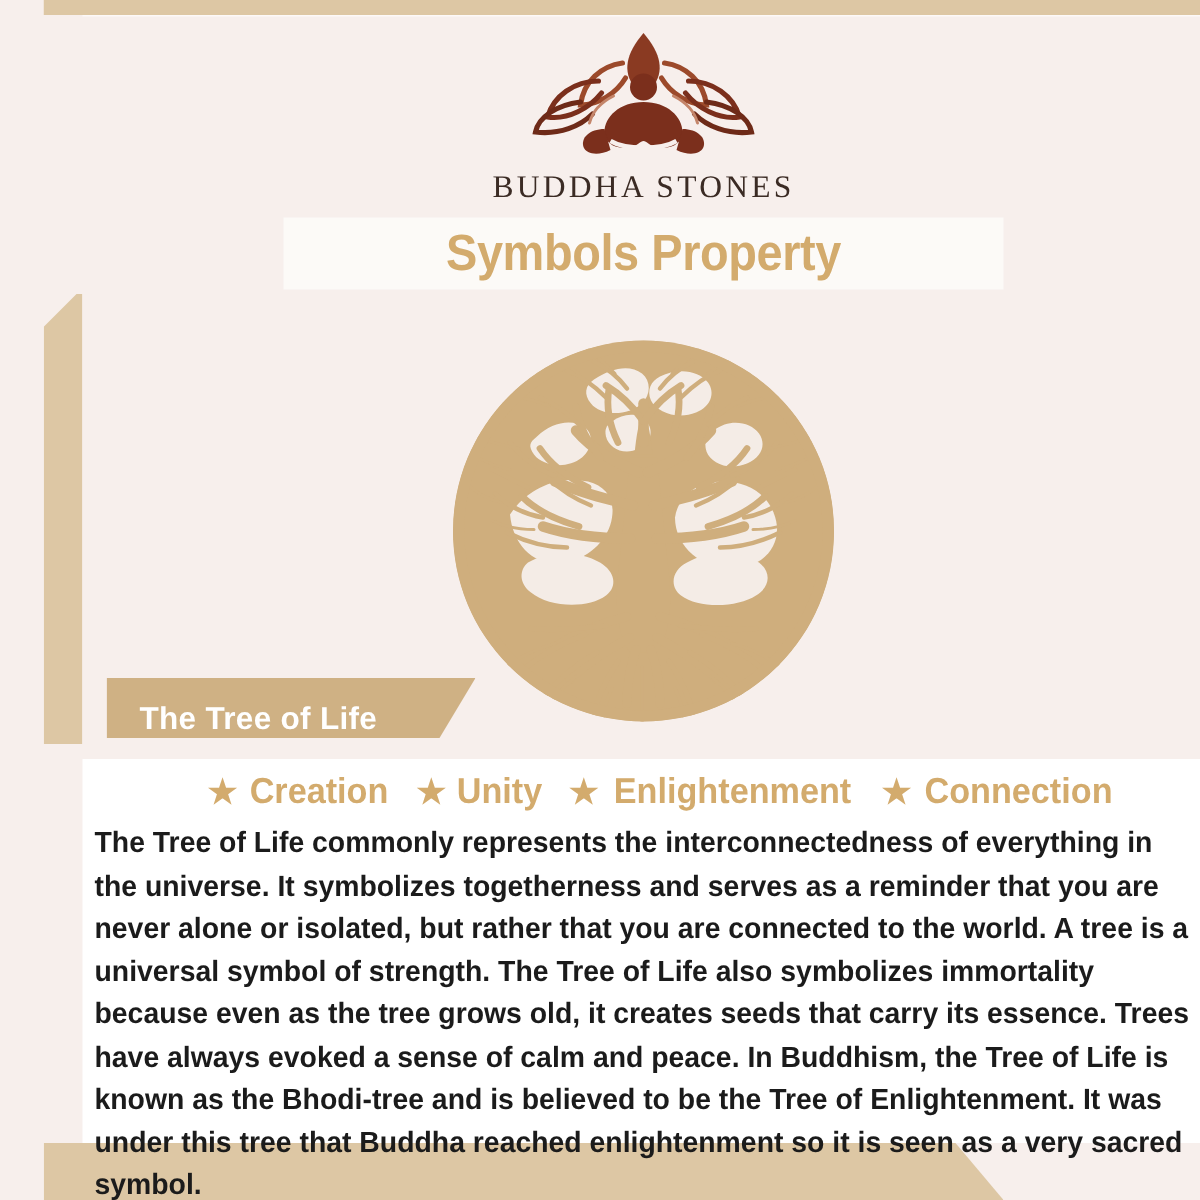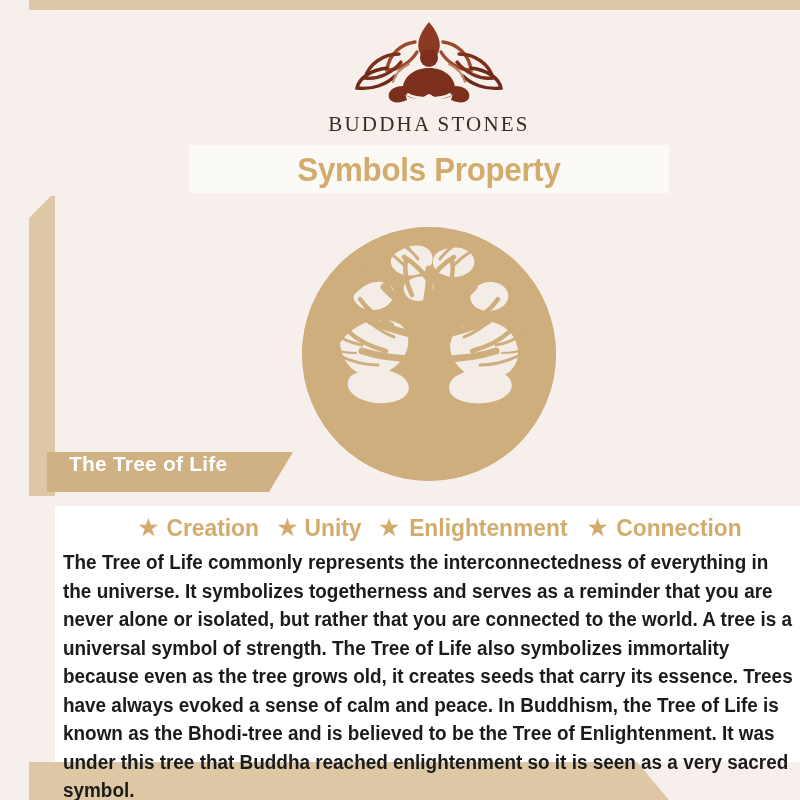--- a/index.html
+++ b/index.html
@@ -64,24 +64,24 @@
     transform:scaleX(0.92);
   }
 
   
   .emblem{
     position:absolute;left:271px;top:225px;width:258px;height:258px;
   }
 
   
   .ribbon{
-    position:absolute;left:18px;top:452px;width:246px;height:40px;
+    position:absolute;left:42px;top:452px;width:246px;height:40px;
     background:#cfb184;
     clip-path:polygon(0 0, 246px 0, 222px 40px, 0 40px);
-    display:flex;align-items:flex-start;
+    display:flex;align-items:flex-end;
   }
   .ribbon-text{
     margin-left:22px;
     color:#ffffff;font-weight:bold;font-size:21px;
     font-family:"Liberation Sans",sans-serif;
     letter-spacing:0.2px;
   }
 
   
   .panel{

